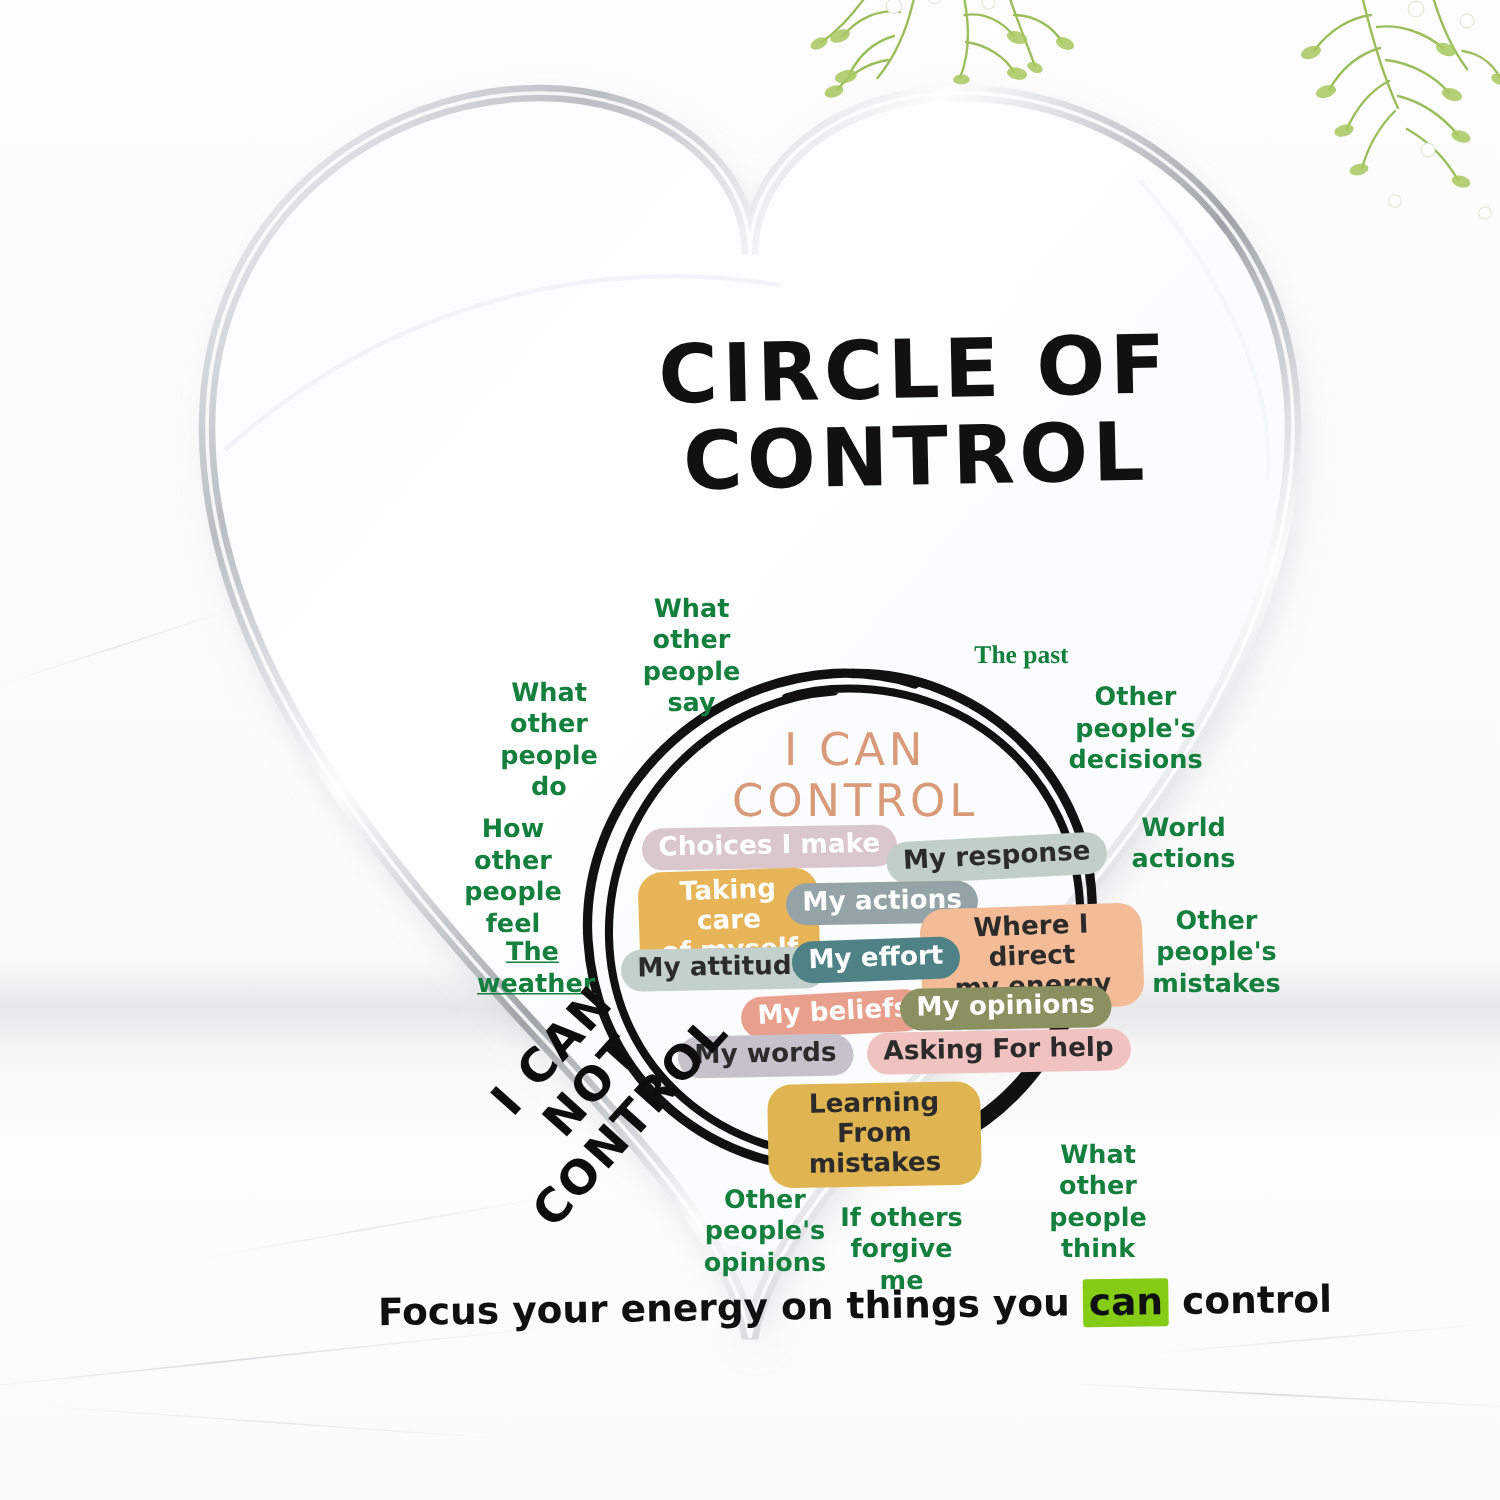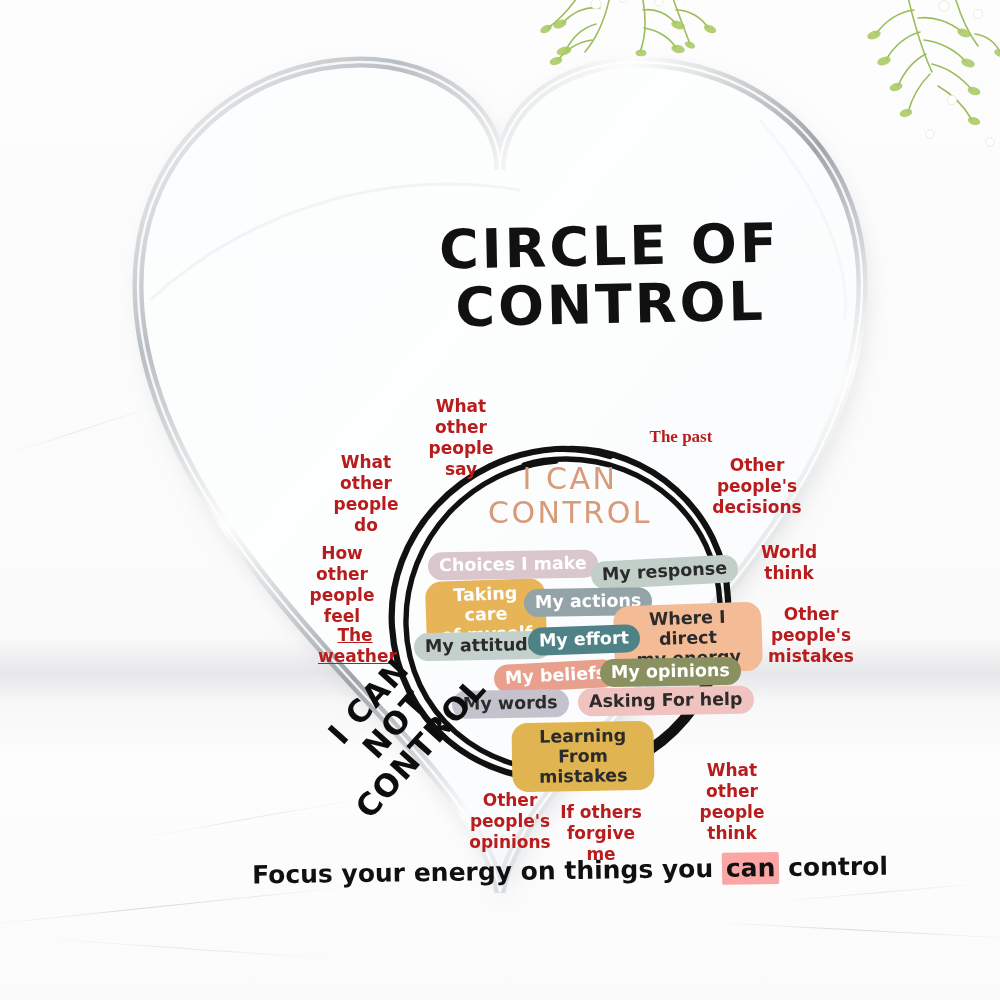--- a/index.html
+++ b/index.html
@@ -44,21 +44,21 @@
     font-size:54px;line-height:58px;
     letter-spacing:3px;
     color:#111111;
     transform:rotate(-1.2deg);
   }
 
   
   .circle-svg{position:absolute;left:380px;top:435px;}
 
   .inner-title{
-    position:absolute;left:455px;top:462px;width:230px;
+    position:absolute;left:455px;top:484px;width:230px;
     text-align:center;
     font-weight:400;
     font-size:30px;line-height:34px;
     letter-spacing:2.5px;
     color:#d99a7a;
   }
 
   
   .chip{
     position:absolute;
@@ -69,21 +69,21 @@
     white-space:nowrap;
     font-weight:600;
     text-align:center;
   }
   .chip.two{ line-height:20px; padding:4px 12px 5px 12px; white-space:normal; }
 
   
   .outer{
     position:absolute;
     font-size:17px;line-height:21px;
-    color:#b91c1c;font-weight:600;
+    color:#15803d;font-weight:600;
     text-align:center;white-space:pre-line;
   }
 
   .cannot{
     position:absolute;left:300px;top:672px;width:190px;
     font-weight:700;font-size:31px;line-height:35px;letter-spacing:1.5px;
     color:#0d0d0d;text-align:center;white-space:pre-line;
     transform:rotate(-48deg);
     transform-origin:50% 50%;
   }
@@ -315,21 +315,21 @@
 
     <div class="outer" style="left:712px;top:455px;width:90px;">Other
 people's
 decisions</div>
 
     <div class="outer" style="left:296px;top:543px;width:92px;">How other
 people
 feel</div>
 
     <div class="outer" style="left:752px;top:542px;width:74px;">World
-think</div>
+actions</div>
 
     <div class="outer" style="left:318px;top:625px;width:74px;text-decoration:underline;">The
 weather</div>
 
     <div class="outer" style="left:768px;top:604px;width:86px;">Other
 people's
 mistakes</div>
 
 
     <div class="outer" style="left:468px;top:790px;width:84px;">Other
@@ -339,16 +339,16 @@
     <div class="outer" style="left:556px;top:802px;width:90px;">If others
 forgive me</div>
 
     <div class="outer" style="left:678px;top:760px;width:108px;">What
 other
 people think</div>
 
     <div class="cannot">I CAN NOT
 CONTROL</div>
 
-    <div class="tagline"><span>Focus your energy on things you </span><span class="hl" style="background: #fca5a5;">can</span><span> control</span></div>
+    <div class="tagline"><span>Focus your energy on things you </span><span class="hl" style="background: #84cc16;">can</span><span> control</span></div>
 
   </div>
 </div>
 
 </body></html>

